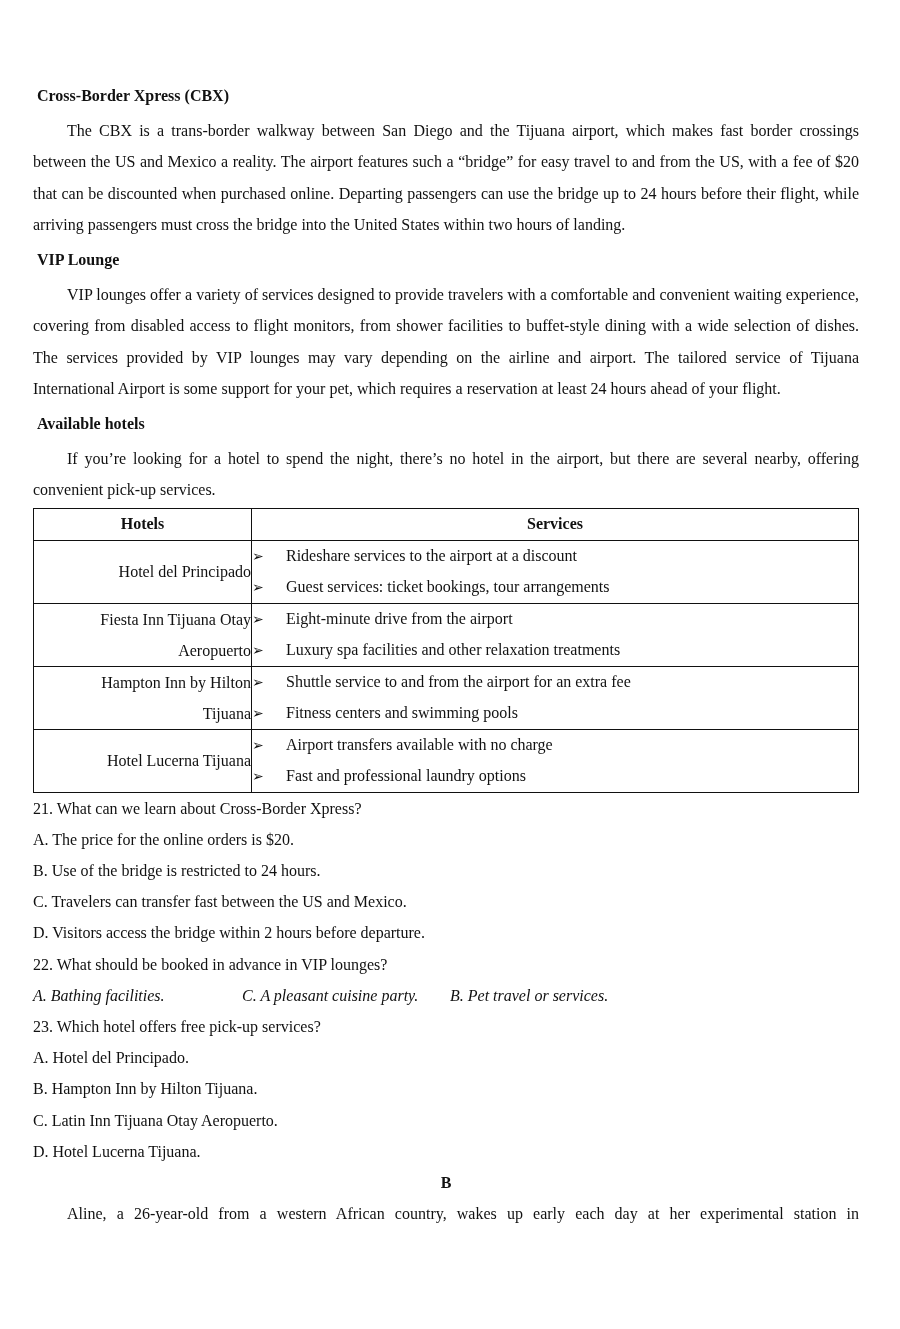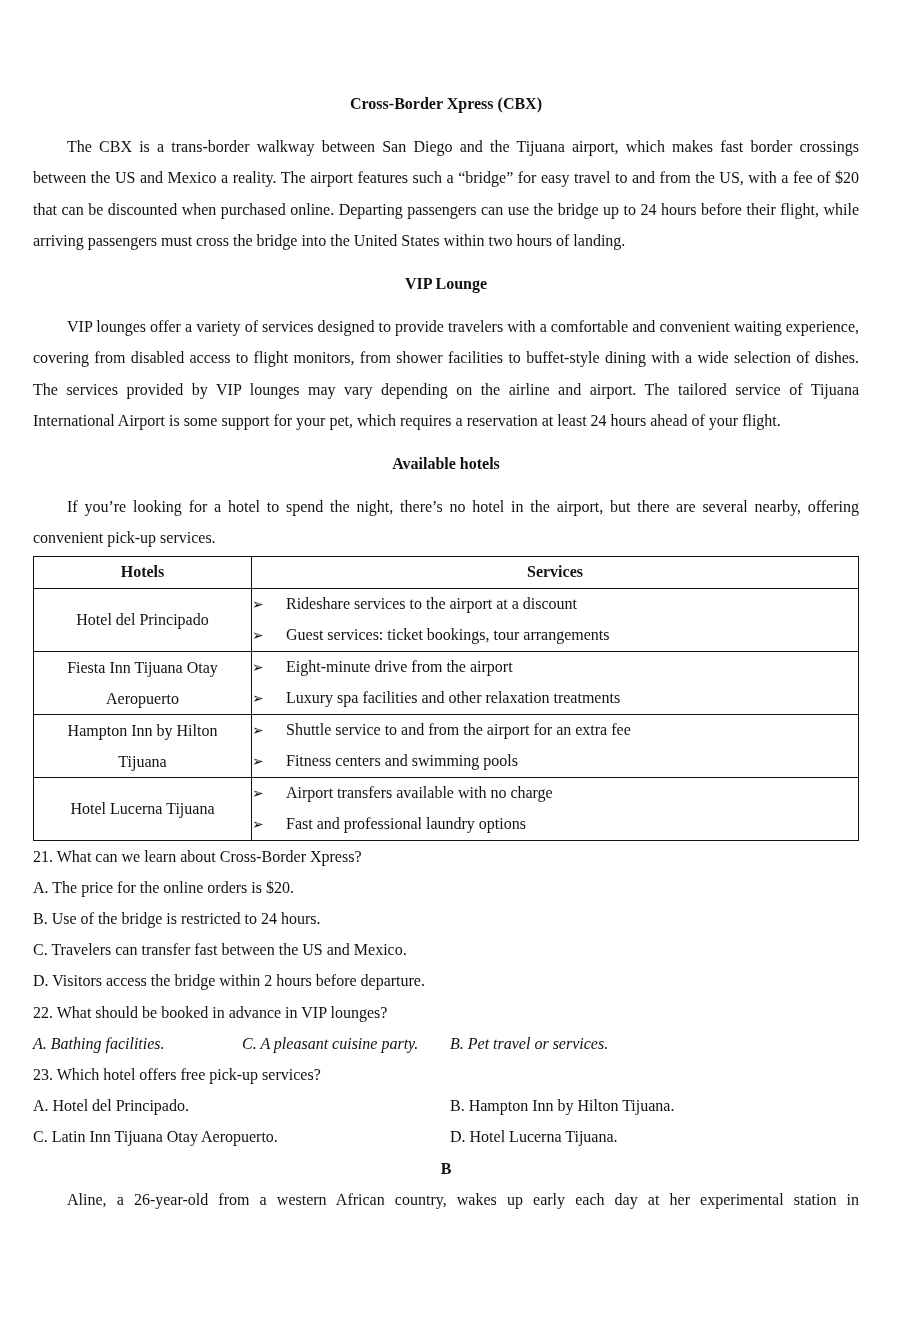--- a/index.html
+++ b/index.html
@@ -4,40 +4,40 @@
 <style>
   html, body { margin: 0; padding: 0; background: #ffffff; }
   body {
     width: 900px; height: 1329px; position: relative; overflow: hidden;
     font-family: "Liberation Serif", "DejaVu Serif", serif;
     color: #111111; font-size: 16px;
   }
   .page { position: absolute; left: 33px; top: 76px; width: 826px; }
   .p { line-height: 31.2px; text-align: justify; text-align-last: left; margin: 0; }
   .indent { text-indent: 34px; }
-  .h { font-weight: bold; line-height: 31.2px; margin: 12px; text-align: center; }
+  .h { font-weight: bold; line-height: 31.2px; margin: 4px; }
   table.hotels {
     border-collapse: collapse; width: 826px; margin-top: 2px;
     font-size: 16px;
     padding-left: 12px;
   }
   table.hotels td, table.hotels th {
     border: 1px solid #111; padding: 0; vertical-align: middle;
   }
   table.hotels th { font-weight: bold; height: 31px; text-align: center; }
-  td.hotel-name { width: 217px; text-align: center; line-height: 31px; padding: 0 6px; }
+  td.hotel-name { width: 217px; text-align: right; line-height: 31px; padding: 0 6px; }
   td.services { padding: 0 0 0 10px; }
   .svc { display: flex; align-items: center; height: 31px; }
   .arrow { width: 34px; font-size: 14px; display: inline-block; }
   .q { line-height: 31.2px; margin: 0; }
   .opts4 { display: flex; line-height: 31.2px; font-style: italic; }
   .opts4 span:nth-child(1) { width: 209px; }
   .opts4 span:nth-child(2) { width: 208px; }
   .opts4 span:nth-child(3) { width: 209px; }
-  .opts2 { display: flex; line-height: 31.2px; }
+  .opts2 { display: flex; line-height: 31.2px; flex-direction: column; }
   .opts2 span:nth-child(1) { width: 417px; }
   .section-b { text-align: center; font-weight: bold; line-height: 31.2px; margin: 0; }
 </style>
 </head>
 <body>
 
 <div class="page">
 
   <p class="h">Cross-Border Xpress (CBX)</p>
   <p class="p indent">The CBX is a trans-border walkway between San Diego and the Tijuana airport, which makes fast border crossings between the US and Mexico a reality. The airport features such a “bridge” for easy travel to and from the US, with a fee of $20 that can be discounted when purchased online. Departing passengers can use the bridge up to 24 hours before their flight, while arriving passengers must cross the bridge into the United States within two hours of landing.</p>

